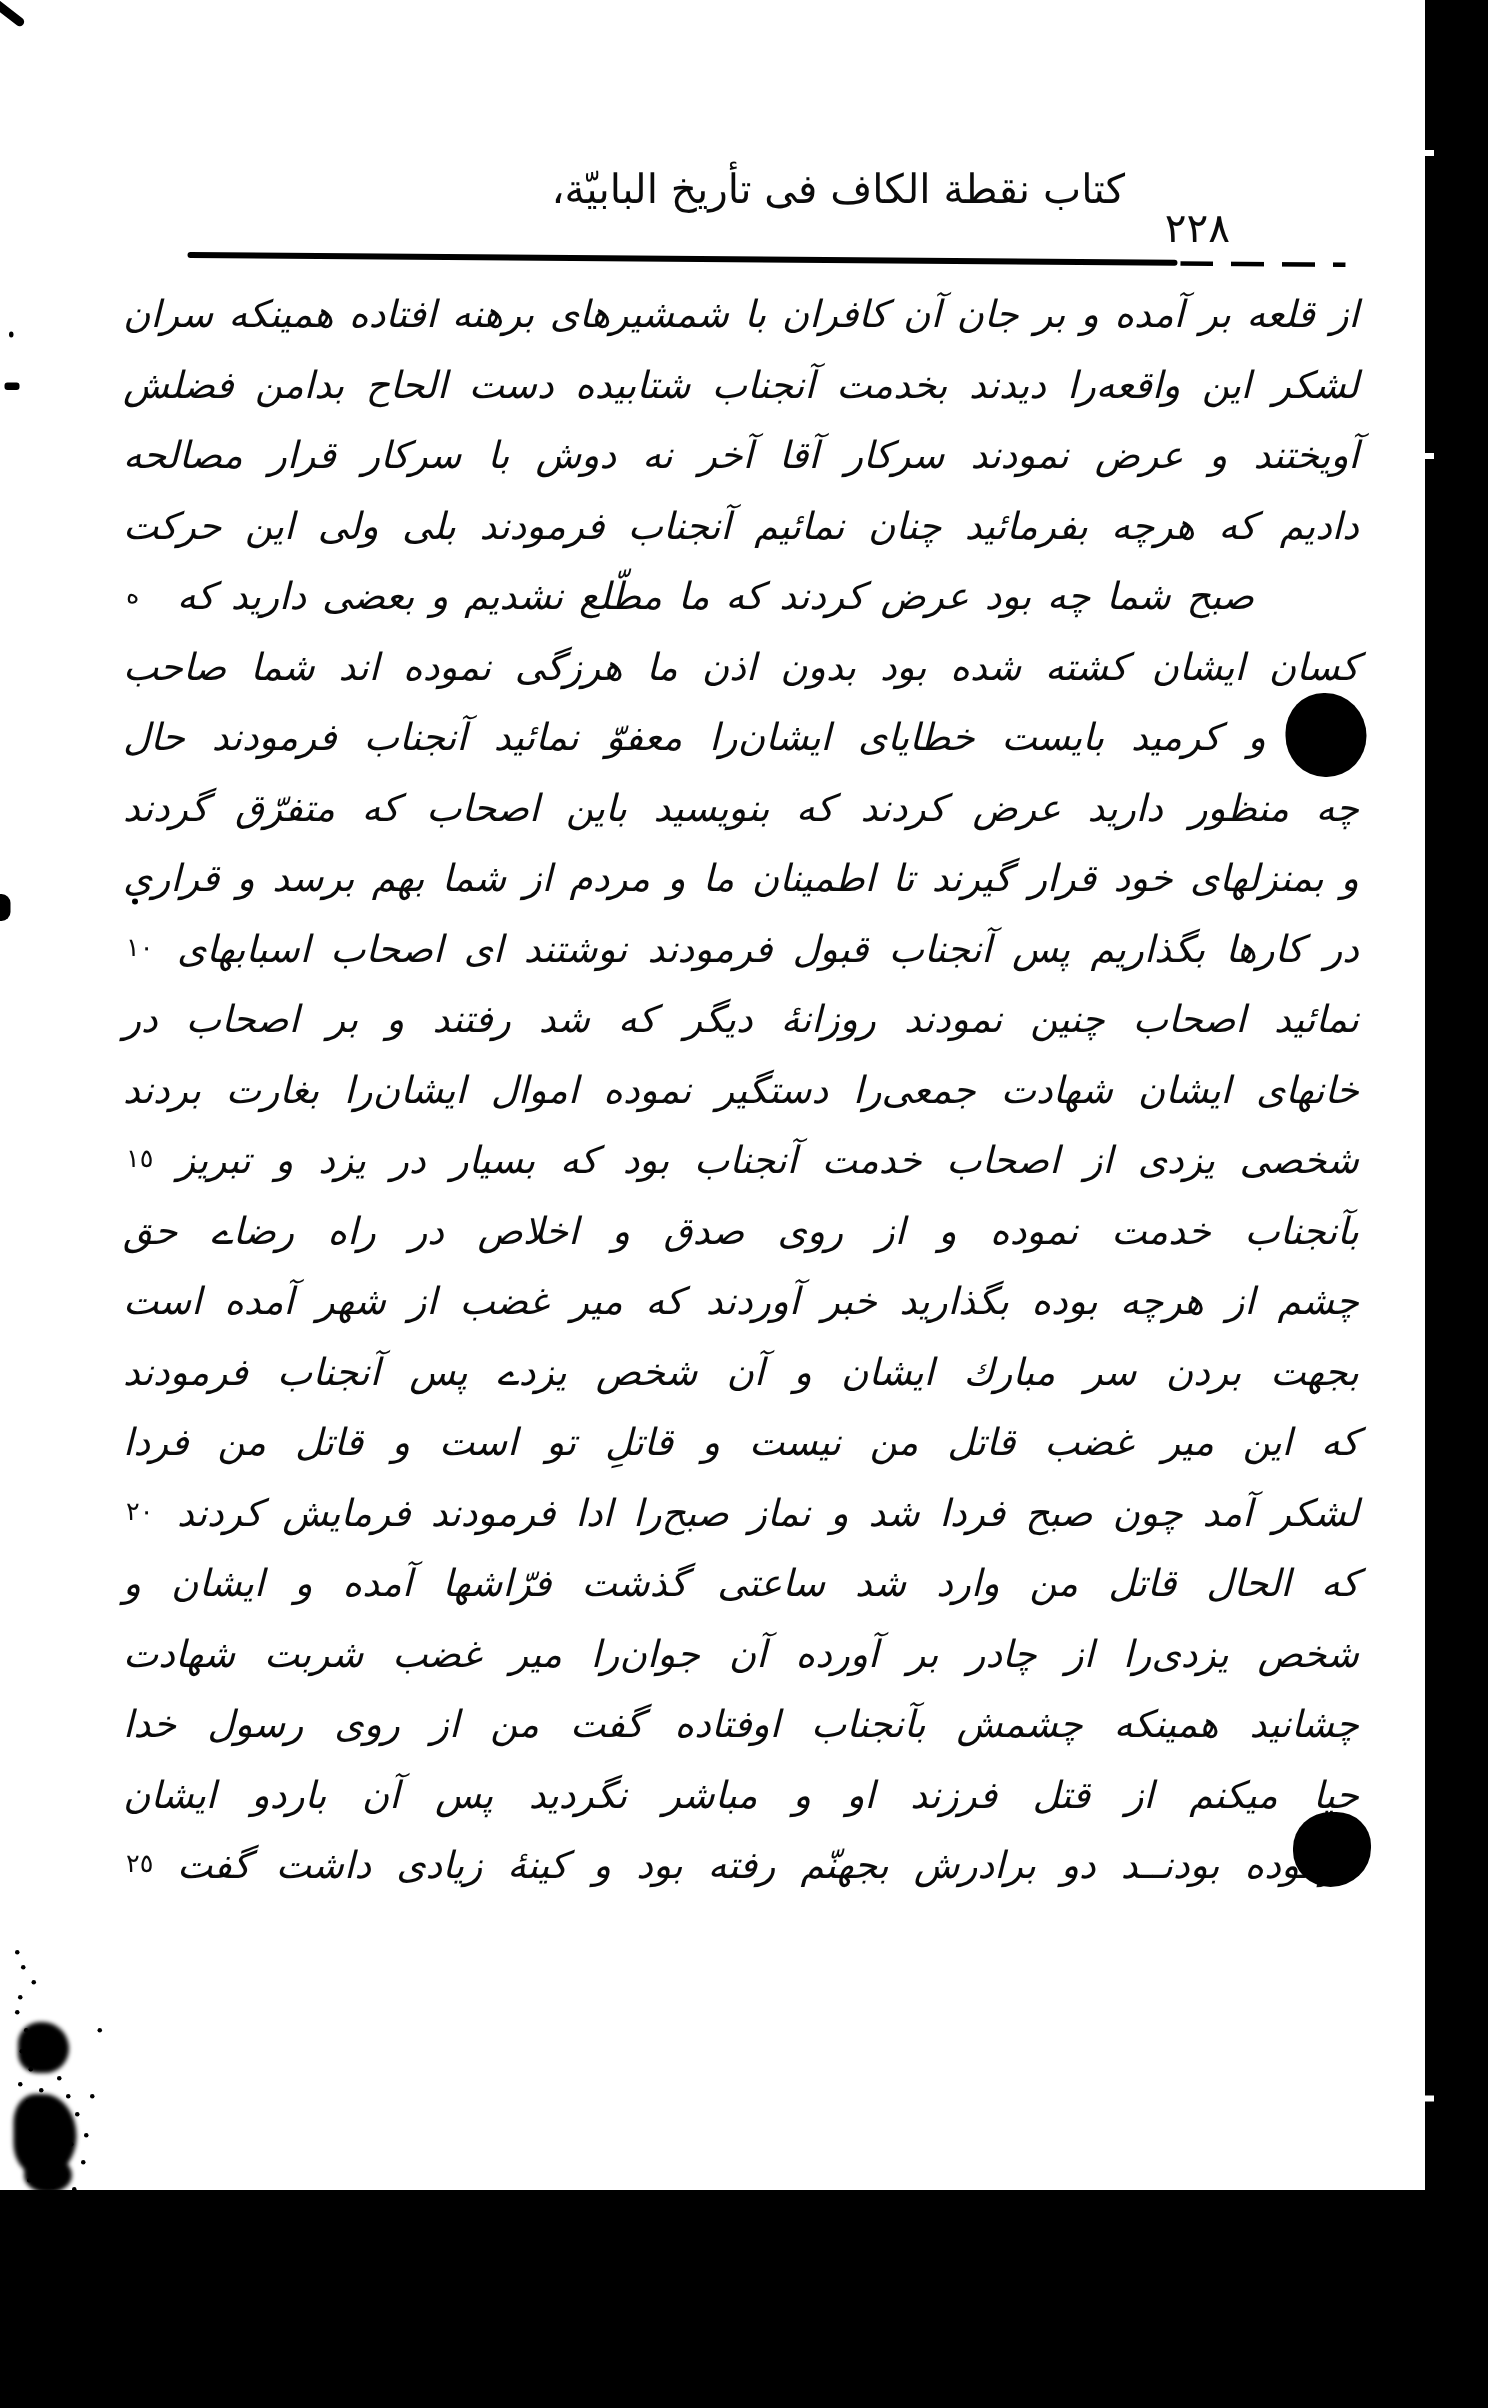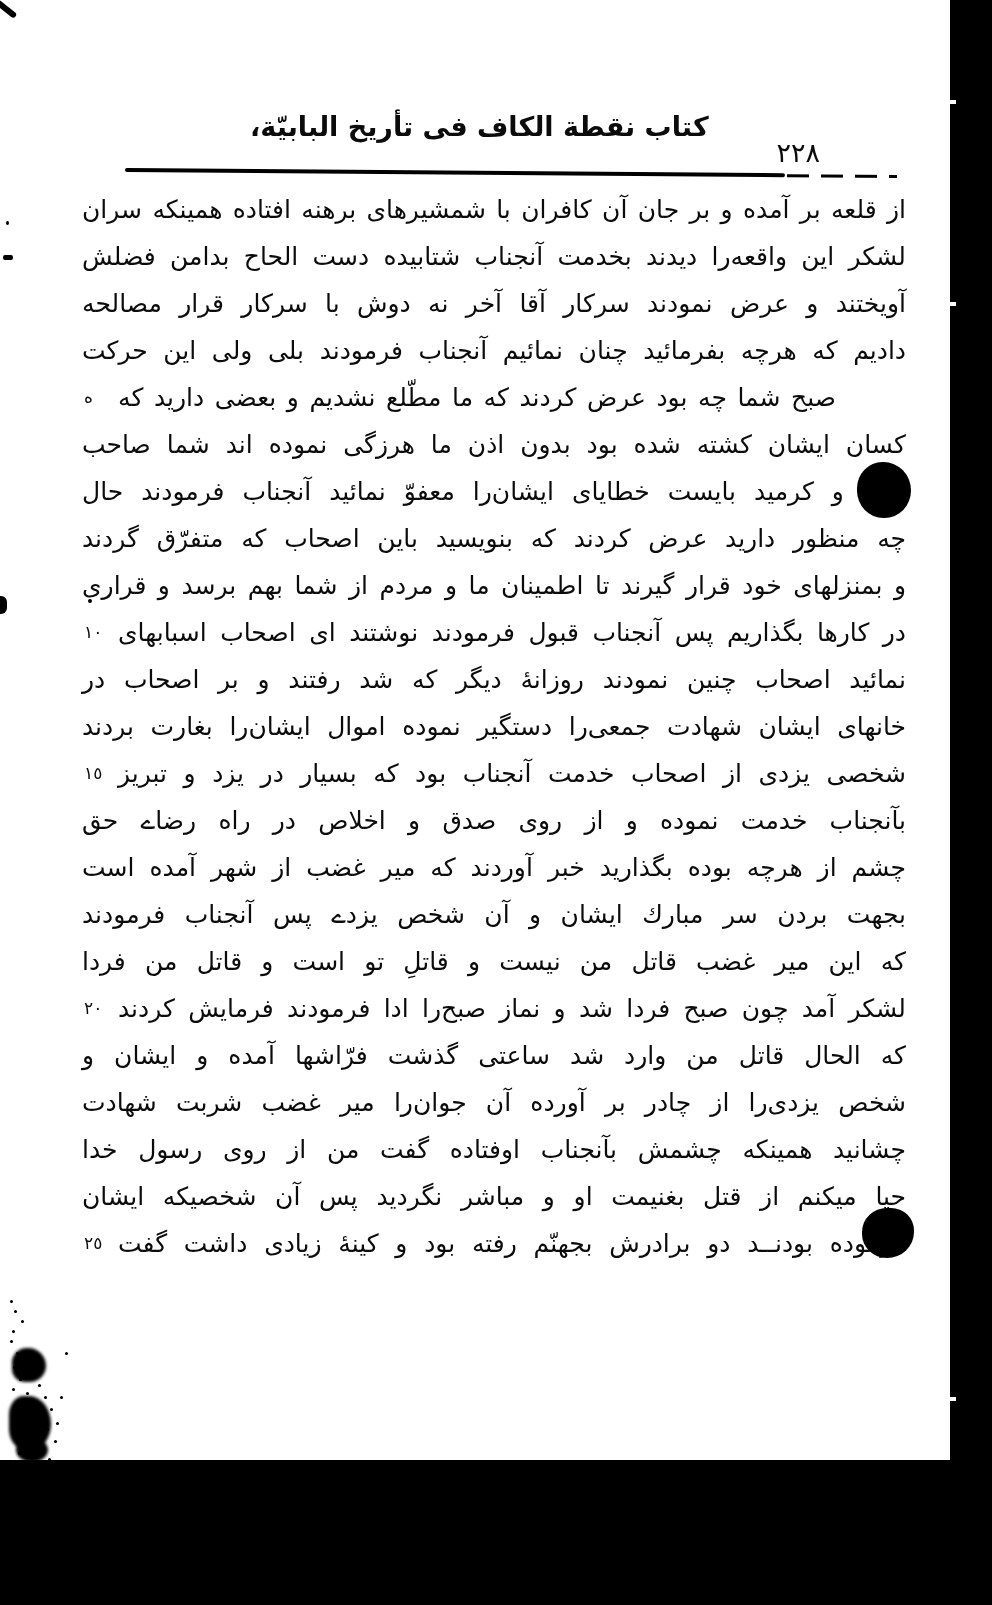--- a/index.html
+++ b/index.html
@@ -5,22 +5,22 @@
   html,body{margin:0;padding:0;background:#e8e8e8;}
   .page{
     position:relative; width:992px; height:1605px;
     background:#ffffff; overflow:hidden;
     font-family:"DejaVu Sans", sans-serif;
     color:#0b0b0b;
   }
   
   .hdr-title{
     position:absolute; top:104px; left:250px; width:500px;
-    text-align:left; font-size:27px; line-height:46px;
-    direction:rtl; white-space:nowrap;font-weight:bold;
+    text-align:right; font-size:27px; line-height:46px;
+    direction:rtl; white-space:nowrap;
   }
   .hdr-pagenum{
     position:absolute; top:137px; left:760px; width:60px;
     font-size:27px; text-align:right; direction:rtl;
   }
   .hdr-rule{
     position:absolute; top:166px; left:125px; width:772px; height:10px;
     transform:rotate(0.45deg); transform-origin:left center;
   }
   .hdr-rule .solid{
@@ -32,21 +32,21 @@
     background:repeating-linear-gradient(90deg,#000 0 22px,transparent 22px 34px);
   }
   
   .body-block{
     position:absolute; top:186px; left:82px; width:824px;
     direction:rtl; font-size:25px;
   }
   .t-line{ position:relative; height:47px; line-height:47px; }
   .t-line .ltext{
     display:block; text-align:justify; text-align-last:justify;
-    white-space:nowrap; letter-spacing:0.2px;
+    white-space:nowrap; letter-spacing:0.2px;font-style:italic;
   }
   .t-line.numbered .ltext{ padding-left:36px; }
   .t-line.indent-r .ltext{ padding-right:70px; }
   .mnum{
     position:absolute; left:2px; top:3px; width:30px;
     font-size:17px; line-height:40px; text-align:left; direction:rtl;
   }
   
   .ink-blob{ position:absolute; background:#000; border-radius:50%; }
   .blob-1{ left:857px; top:462px;  width:54px; height:56px; border-radius:48% 52% 50% 50%; }
@@ -151,21 +151,21 @@
     <div class="t-line">
         <span class="ltext">كه الحال قاتل من وارد شد ساعتى گذشت فرّاشها آمده و ايشان و</span>
       </div>
     <div class="t-line">
         <span class="ltext">شخص يزدى‌را از چادر بر آورده آن جوان‌را مير غضب شربت شهادت</span>
       </div>
     <div class="t-line">
         <span class="ltext">چشانيد همينكه چشمش بآنجناب اوفتاده گفت من از روى رسول خدا</span>
       </div>
     <div class="t-line">
-        <span class="ltext">حيا ميكنم از قتل بغنيمت او و مباشر نگرديد پس آن شخصيكه ايشان</span>
+        <span class="ltext">حيا ميكنم از قتل فرزند او و مباشر نگرديد پس آن باردو ايشان</span>
       </div>
     <div class="t-line numbered">
       <span class="mnum">٢٥</span>
       <span class="ltext">فرموده بودنــد دو برادرش بجهنّم رفته بود و كينهٔ زيادى داشت گفت</span>
     </div>
   </div>
 
   <div class="ink-blob blob-1"></div>
   <div class="ink-blob blob-2"></div>
 

